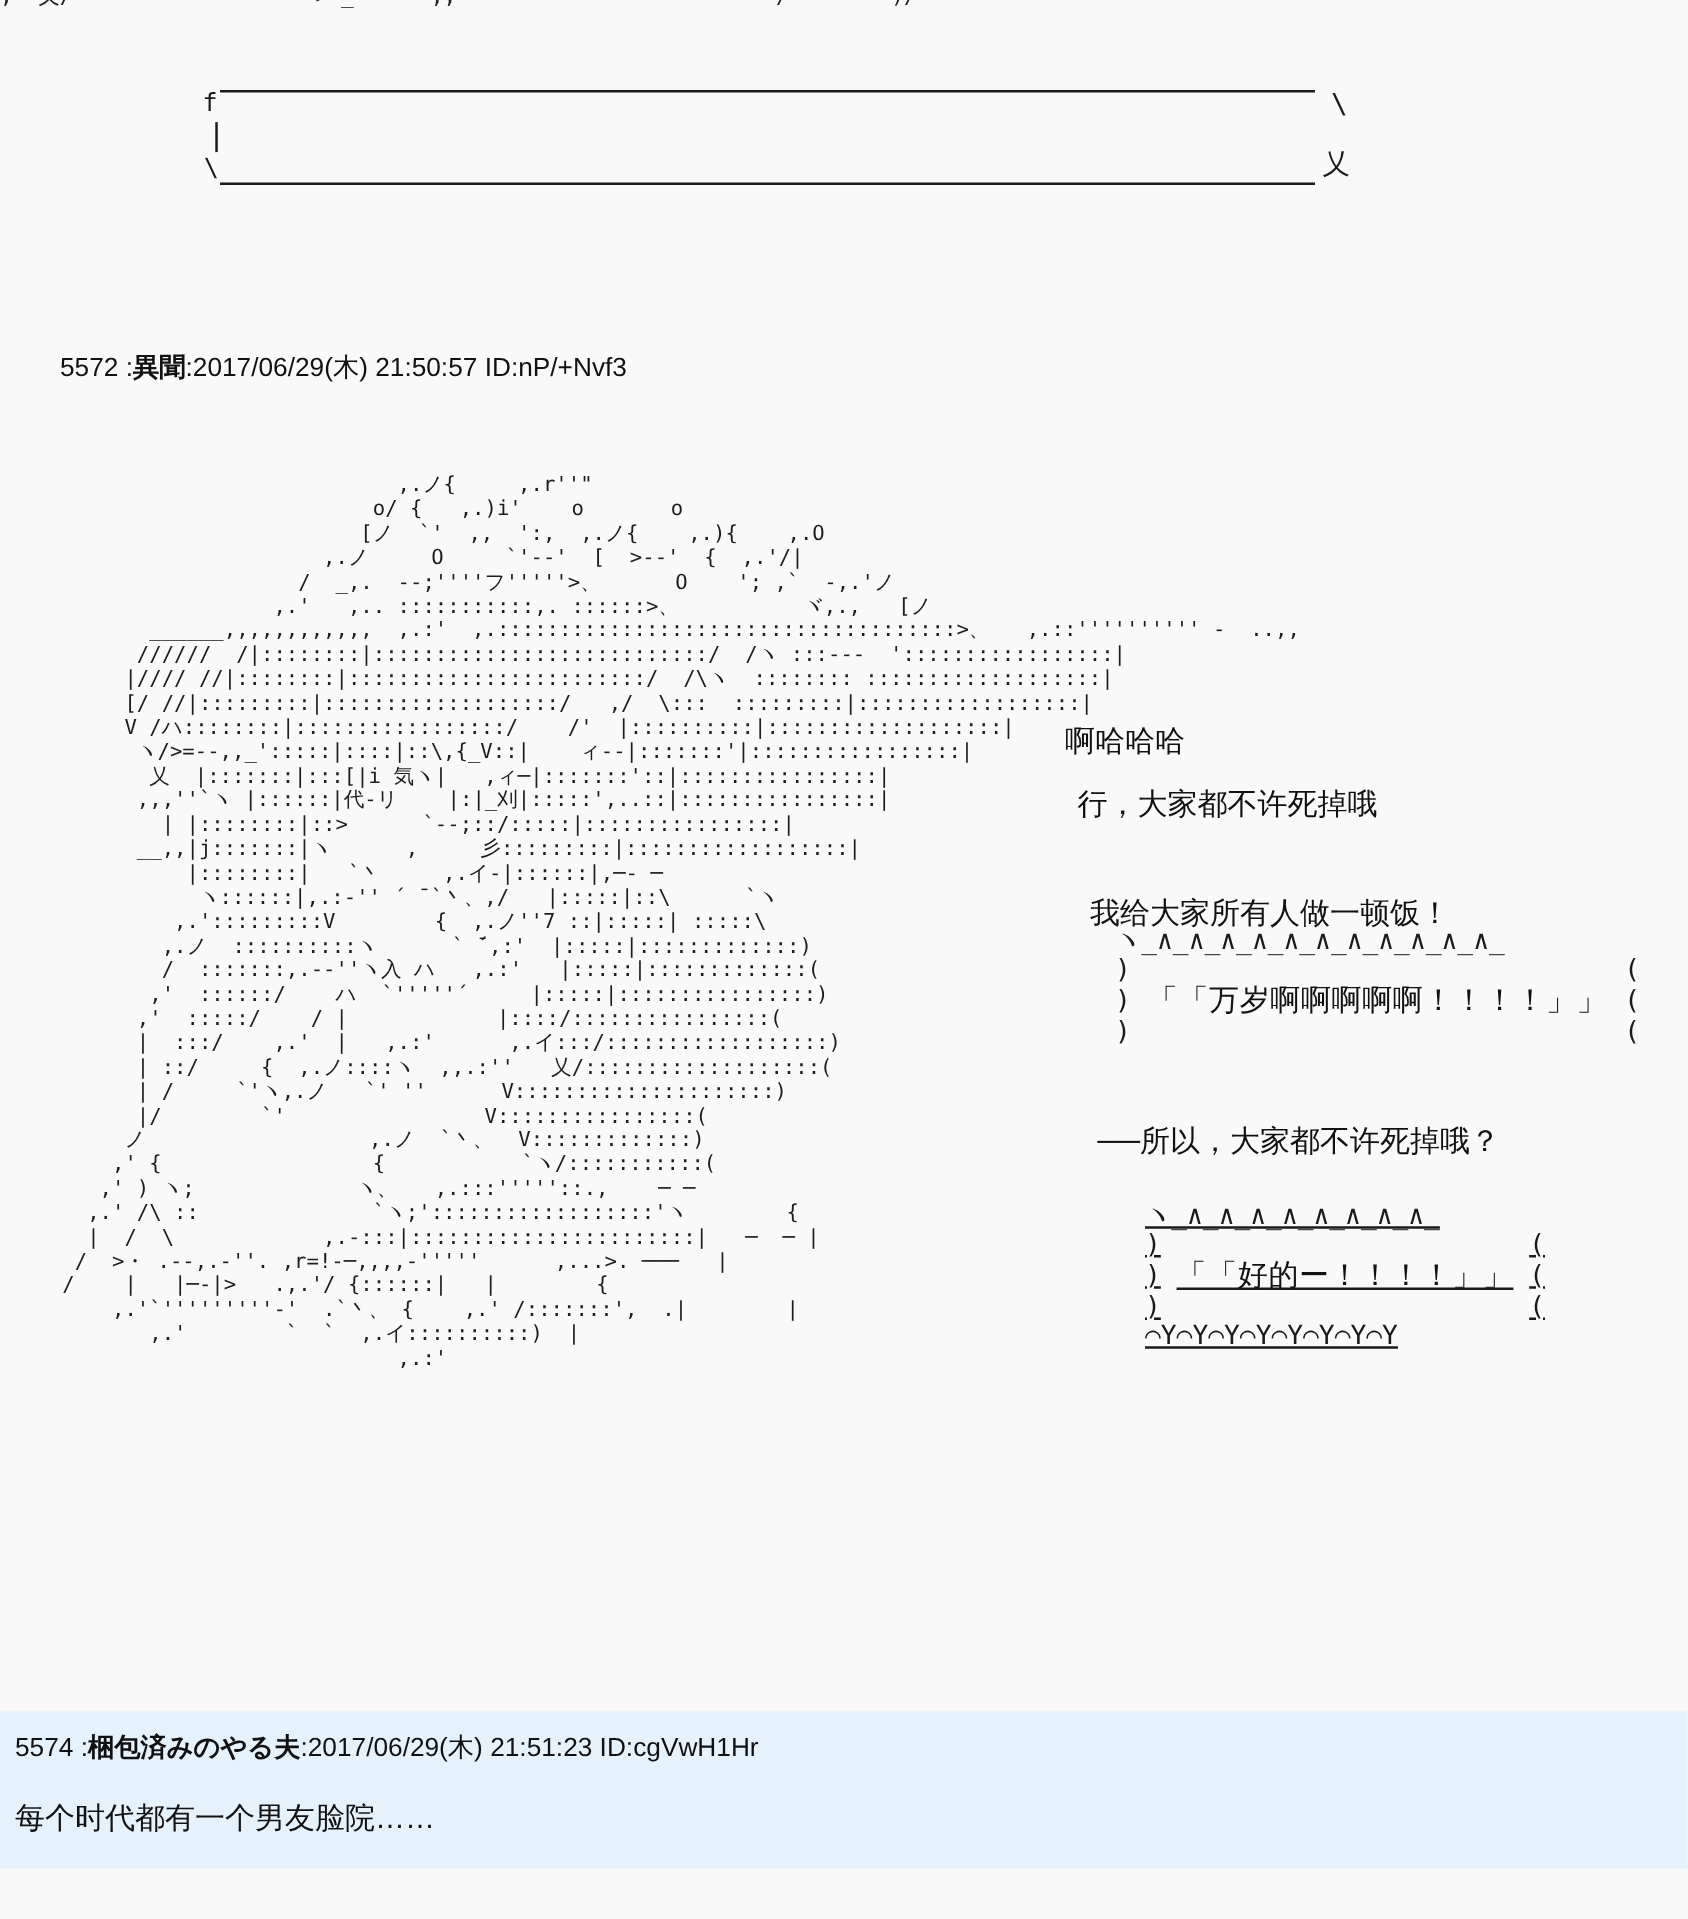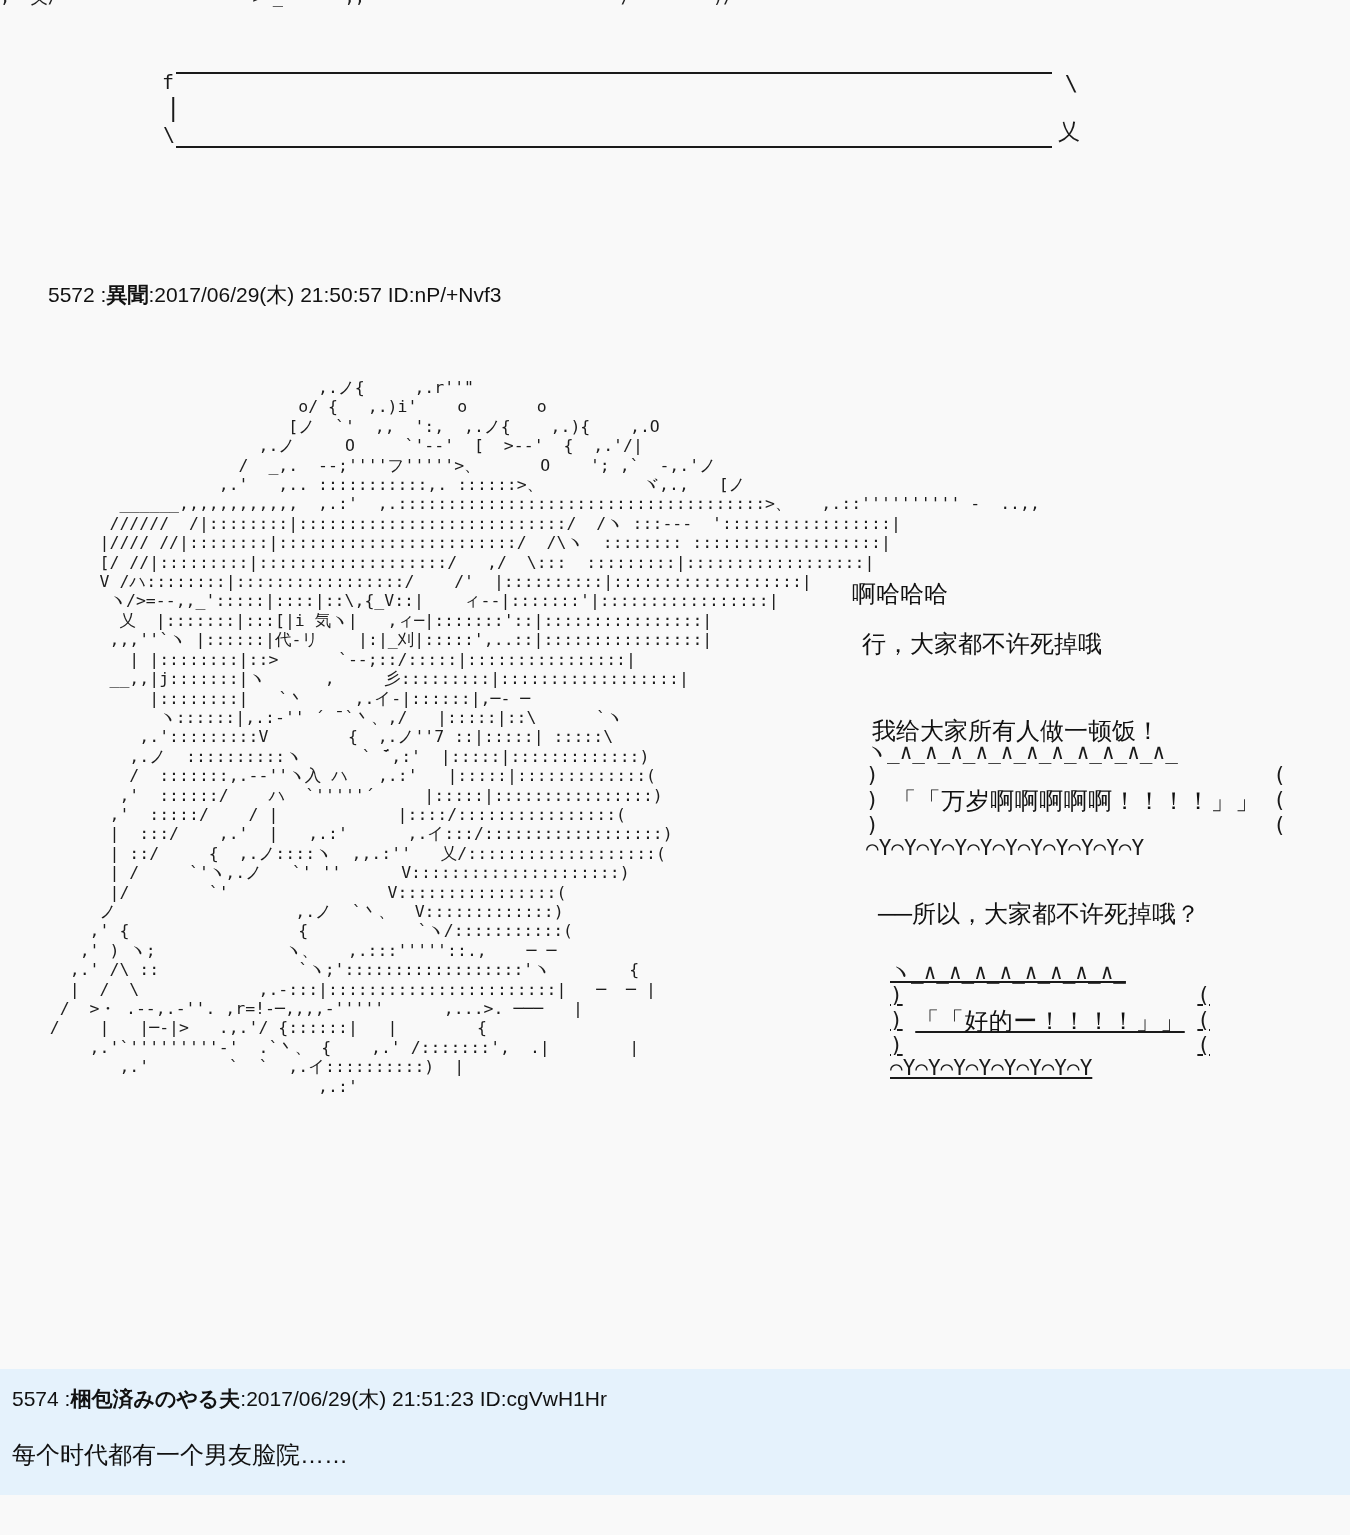--- a/index.html
+++ b/index.html
@@ -108,20 +108,21 @@
   #sp-1 { left: 852px; top: 578px; }
   #sp-2 { left: 862px; top: 628px; }
   #sp-3 { left: 872px; top: 678px; margin-top: 37px; }
   #sp-4 { left: 878px; top: 898px; }
 
   
   .shout {
     position: absolute;
     font-family: "DejaVu Sans Mono", "Liberation Mono", monospace;
     color: #1a1a1a;
+    margin-left: 26px;
   }
   .shout .row {
     white-space: pre;
     font-size: 20px;
     line-height: 20px;
     letter-spacing: 0px;
   }
   .shout .edge-top, .shout .edge-bot {
     font-size: 21px;
     line-height: 21px;
@@ -233,21 +234,20 @@
   <div class="row edge-top">ヽ_∧_∧_∧_∧_∧_∧_∧_∧_∧_∧_∧_</div>
   <div class="body">
     <div class="side">)
 )
 )</div>
     <div class="msg">「「万岁啊啊啊啊啊！！！！」」</div>
     <div class="side">(
 (
 (</div>
   </div>
-  <div class="row edge-bot">⌒Y⌒Y⌒Y⌒Y⌒Y⌒Y⌒Y⌒Y⌒Y⌒Y⌒Y</div>
 </div>
 
 <div class="shout" id="shout-2">
   <div class="row edge-top">ヽ_∧_∧_∧_∧_∧_∧_∧_∧_</div>
   <div class="body">
     <div class="side">)
 )
 )</div>
     <div class="msg">「「好的ー！！！！」」</div>
     <div class="side">(

